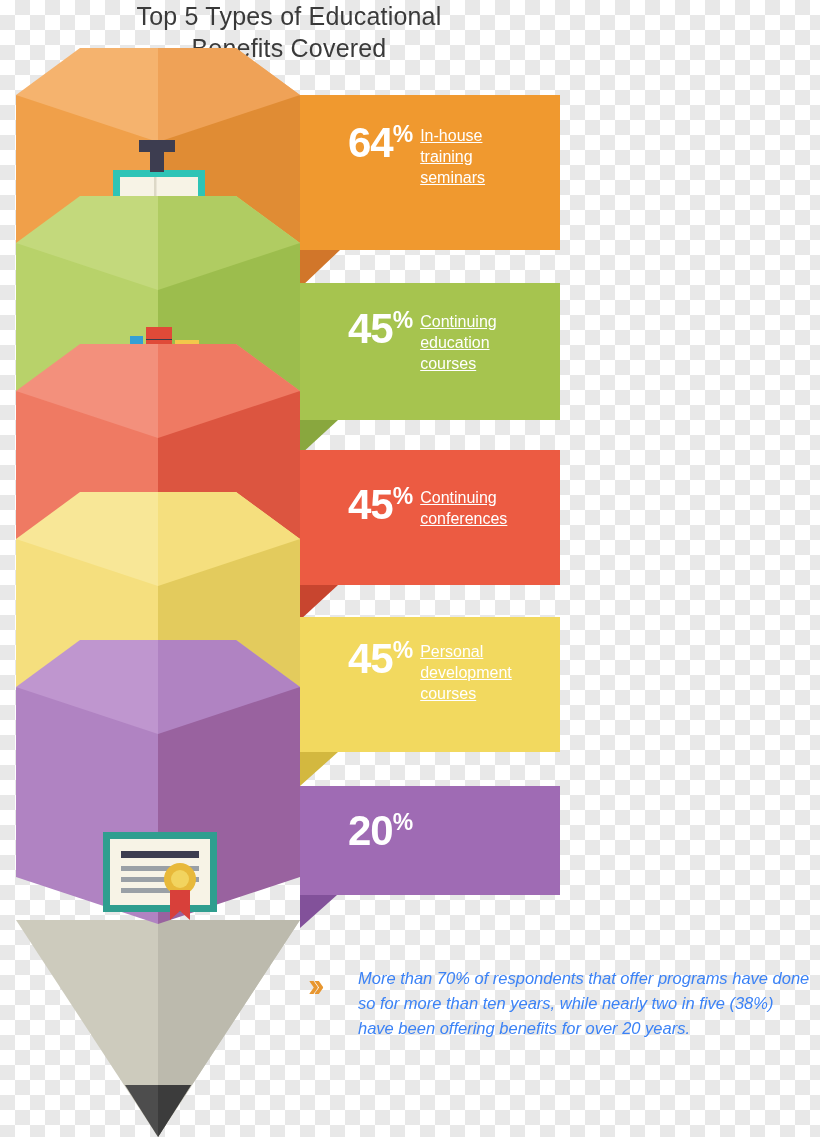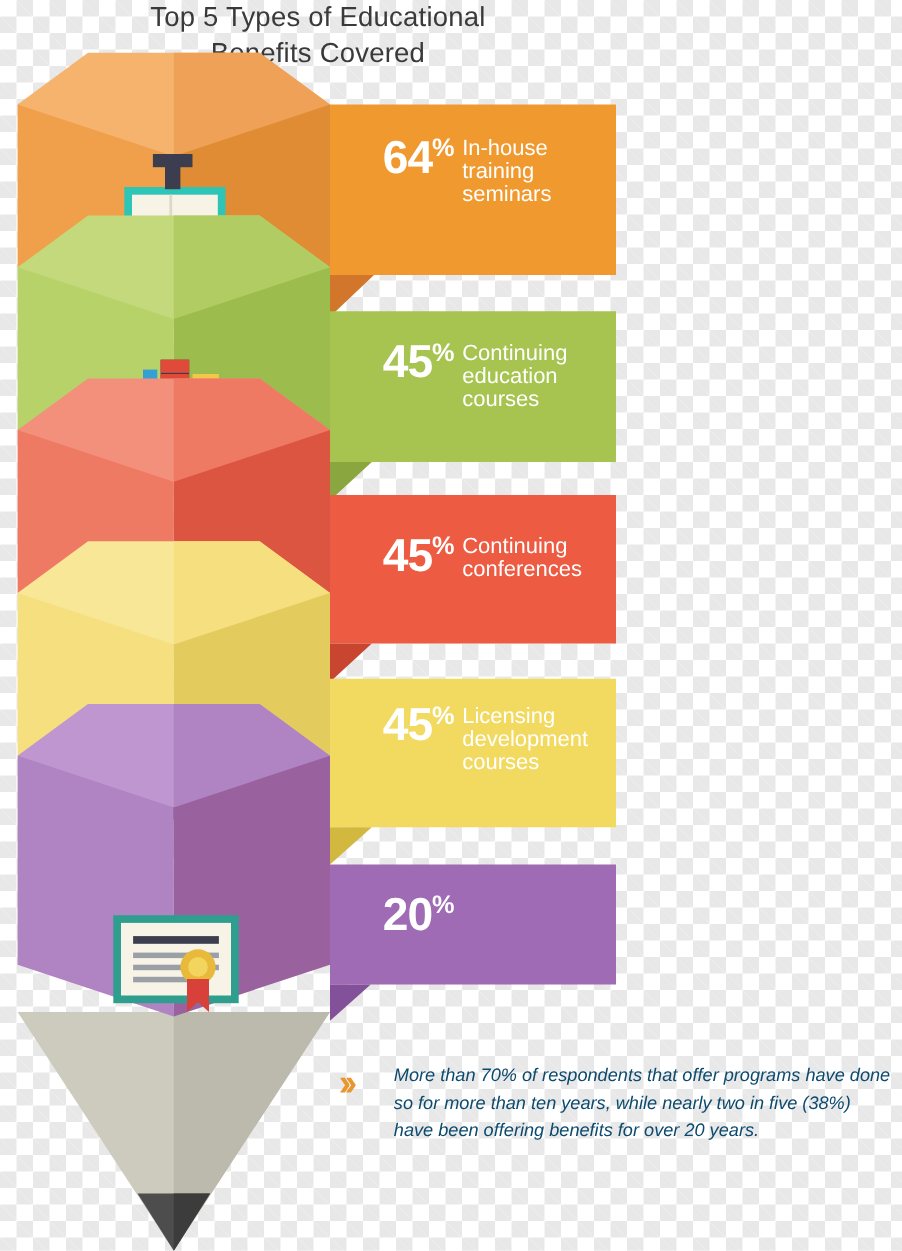--- a/index.html
+++ b/index.html
@@ -35,21 +35,21 @@
   }
   .title .l1{display:block;}
   .title .l2{display:block;}
 
   .footnote{
     position:absolute;
     left:358px;top:966px;width:452px;
     font-size:16.5px;
     line-height:25px;
     font-style:italic;
-    color:#0c4a6e;
+    color:#3b82f6;
     font-family:"Liberation Sans", sans-serif;
   }
   .chev{
     position:absolute;left:308px;top:966px;
     width:44px;height:36px;
     color:#e8962f;
     font-size:34px;
     font-weight:bold;
     line-height:36px;
     letter-spacing:-6px;
@@ -63,22 +63,23 @@
   }
   .pct{
     font-size:42px;
     font-weight:bold;
     line-height:42px;
     letter-spacing:-1px;
     text-align:center;
   }
   .pct .sym{font-size:23px;vertical-align:super;line-height:23px;}
   .ltext{
-    font-size:20px;
+    font-size:16px;
     line-height:21px;
+    text-decoration:underline;
   }
   .rowflex{display:flex;align-items:flex-start;gap:8px;}
 </style>
 </head>
 <body>
 
 <div class="checker"></div>
 
 <div class="stage">
 
@@ -226,21 +227,21 @@
     <div class="pct"><span>45</span><span class="sym">%</span></div>
     <div class="ltext" style="padding-top:3px;">
       <div>Continuing</div>
       <div>conferences</div>
     </div>
   </div>
 
   <div class="band-label rowflex" style="left:348px;top:638px;">
     <div class="pct"><span>45</span><span class="sym">%</span></div>
     <div class="ltext" style="padding-top:3px;">
-      <div>Licensing</div>
+      <div>Personal</div>
       <div>development</div>
       <div>courses</div>
     </div>
   </div>
 
   <div class="band-label rowflex" style="left:348px;top:810px;">
     <div class="pct"><span>20</span><span class="sym">%</span></div>
   </div>
 
   <div class="chev">››</div>

